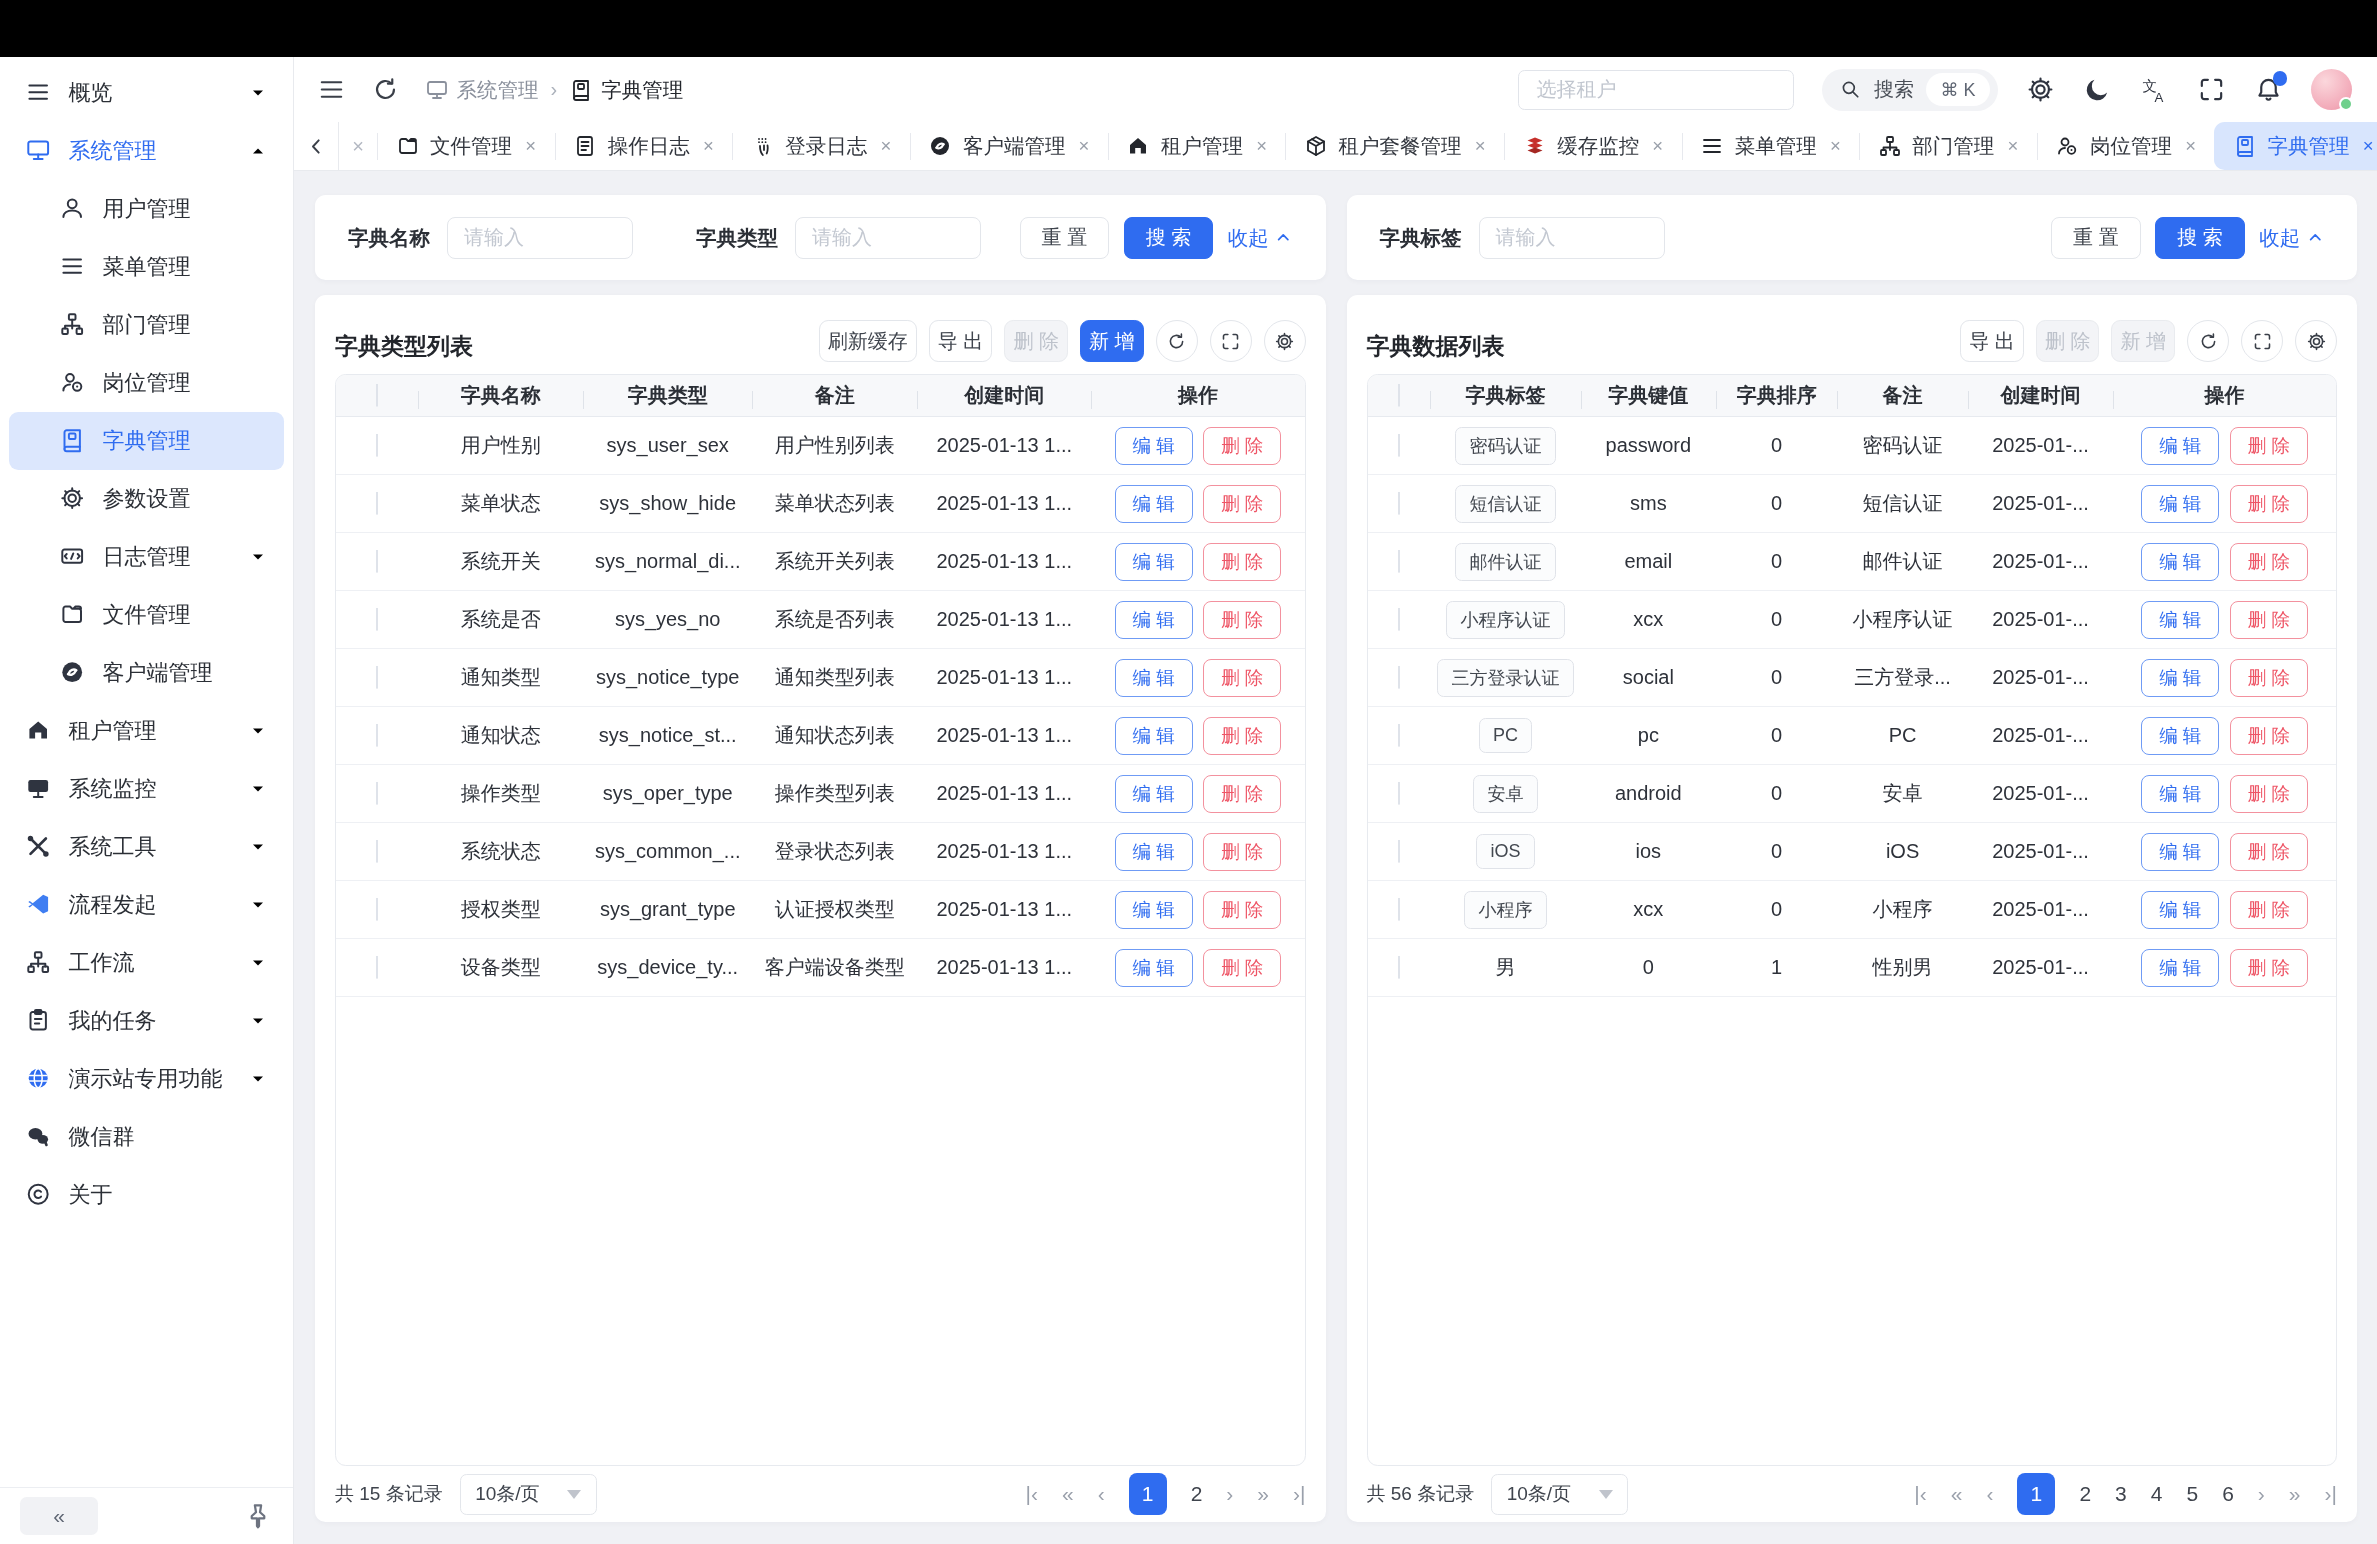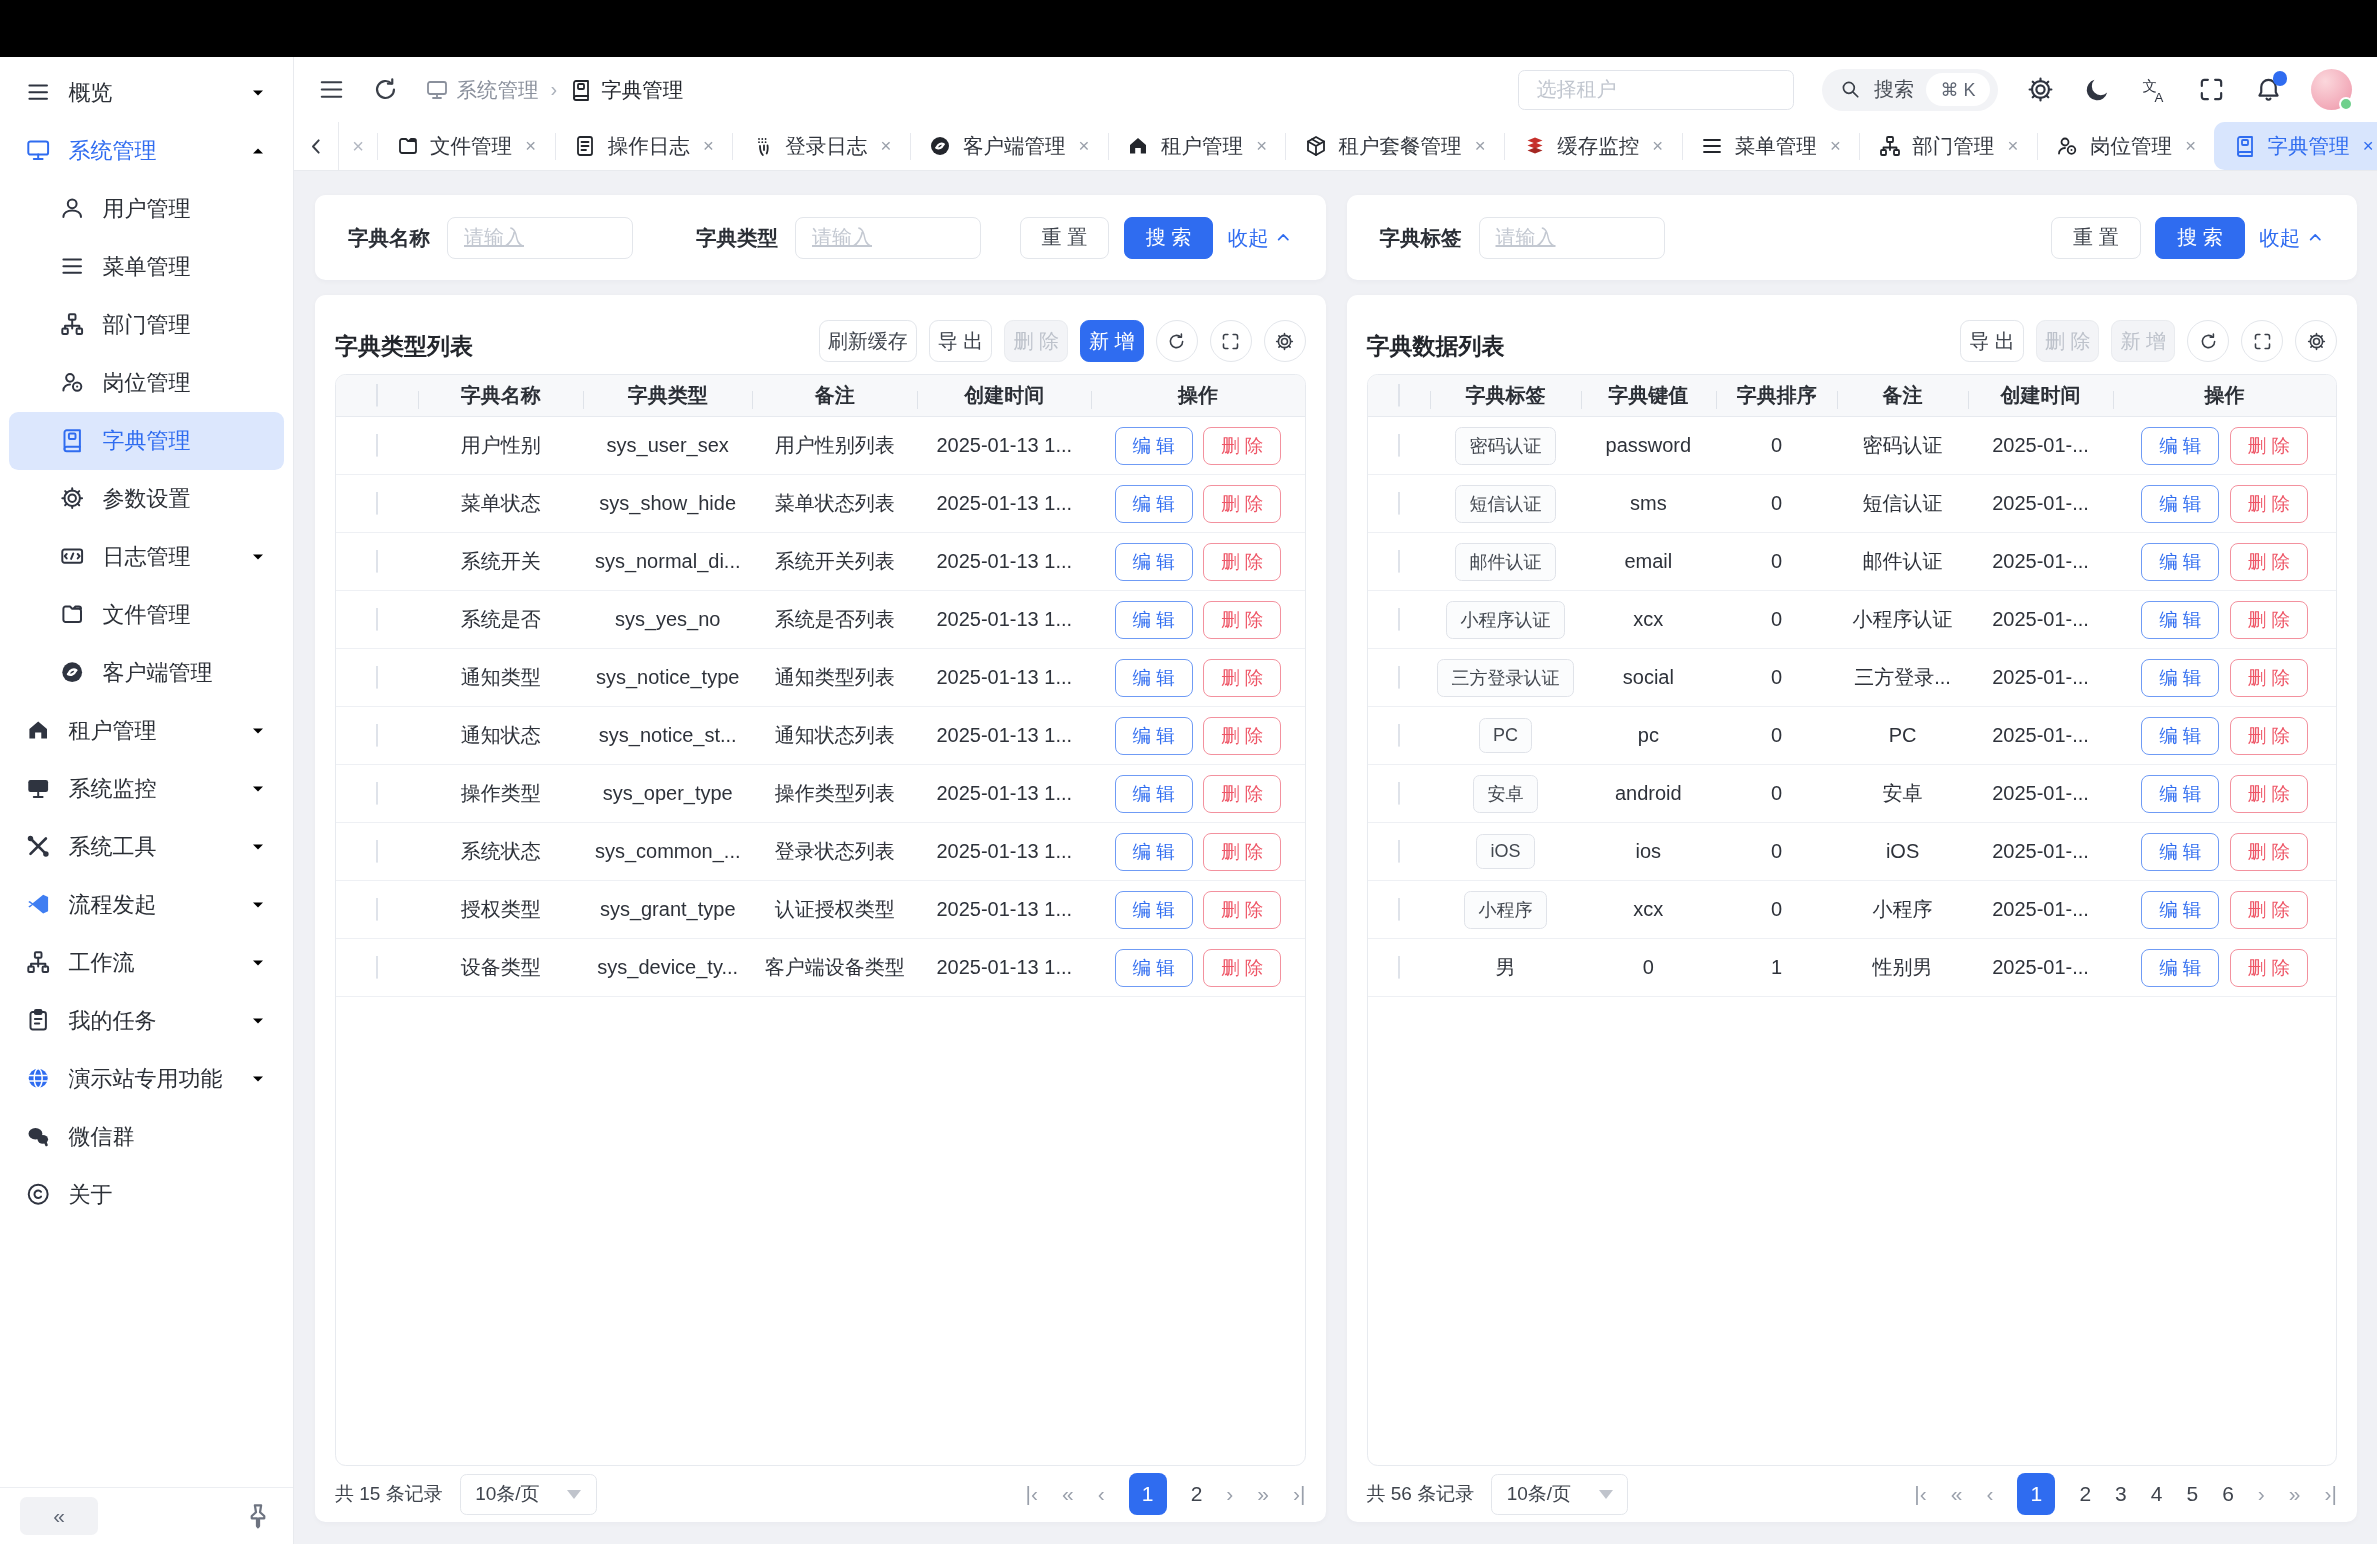--- a/index.html
+++ b/index.html
@@ -66,21 +66,21 @@
   .tab-ctrl { width:42px; display:flex; align-items:center; justify-content:center; color:#6d7380; cursor:pointer; }
   .tab-ctrl.bl { border-left:0.7px solid #e8eaee; }
 
   
   .content { flex:1; background:#f0f1f5; padding:24px 20px 22px 21px; display:flex; gap:21px; min-height:0; }
   .panel { flex:1; display:flex; flex-direction:column; min-width:0; }
   .filter-card { background:#fff; border-radius:10.6px; height:85px; flex:none; display:flex; align-items:center; padding:0 33px; margin-bottom:14.5px; box-shadow:0 1.3px 5.3px rgba(30,40,70,.03); }
   .ffields { display:flex; align-items:center; gap:63px; }
   .ffield { display:flex; align-items:center; gap:17px; }
   .flabel { font-size:20.5px; font-weight:700; color:#2b2f36; white-space:nowrap; }
-  .finput { width:186px; height:42px; border:0.7px solid #e3e6eb; border-radius:8px; padding:0 16px; display:flex; align-items:center; font-size:20px; color:#c3c8d1; background:#fff;text-decoration:underline; }
+  .finput { width:186px; height:42px; border:0.7px solid #e3e6eb; border-radius:8px; padding:0 16px; display:flex; align-items:center; font-size:20px; color:#c3c8d1; background:#fff; }
   .fbtns { margin-left:auto; display:flex; align-items:center; gap:14.5px; }
   .btn { height:42px; padding:0 21px; border-radius:8px; border:0.7px solid #e3e6eb; background:#fff; font-size:20px; color:#3f444d; display:flex; align-items:center; white-space:nowrap; cursor:pointer; }
   .btn.primary { background:#2f6cf0; border-color:#2f6cf0; color:#fff; }
   .linklike { display:flex; align-items:center; gap:5.3px; color:#2f6cf0; font-size:20.5px; cursor:pointer; white-space:nowrap; }
   .linklike .ico { width:18.5px; height:18.5px; }
 
   .table-card { background:#fff; border-radius:10.6px; flex:1; padding:14.5px 20px 0; display:flex; flex-direction:column; min-height:0; box-shadow:0 1.3px 5.3px rgba(30,40,70,.03); }
   .card-head { display:flex; align-items:flex-end; height:53px; margin-bottom:12px; flex:none; }
   .card-title { font-size:23px; font-weight:600; color:#23262c; white-space:nowrap; }
   .card-actions { margin-left:auto; display:flex; gap:12px; align-items:center; }

